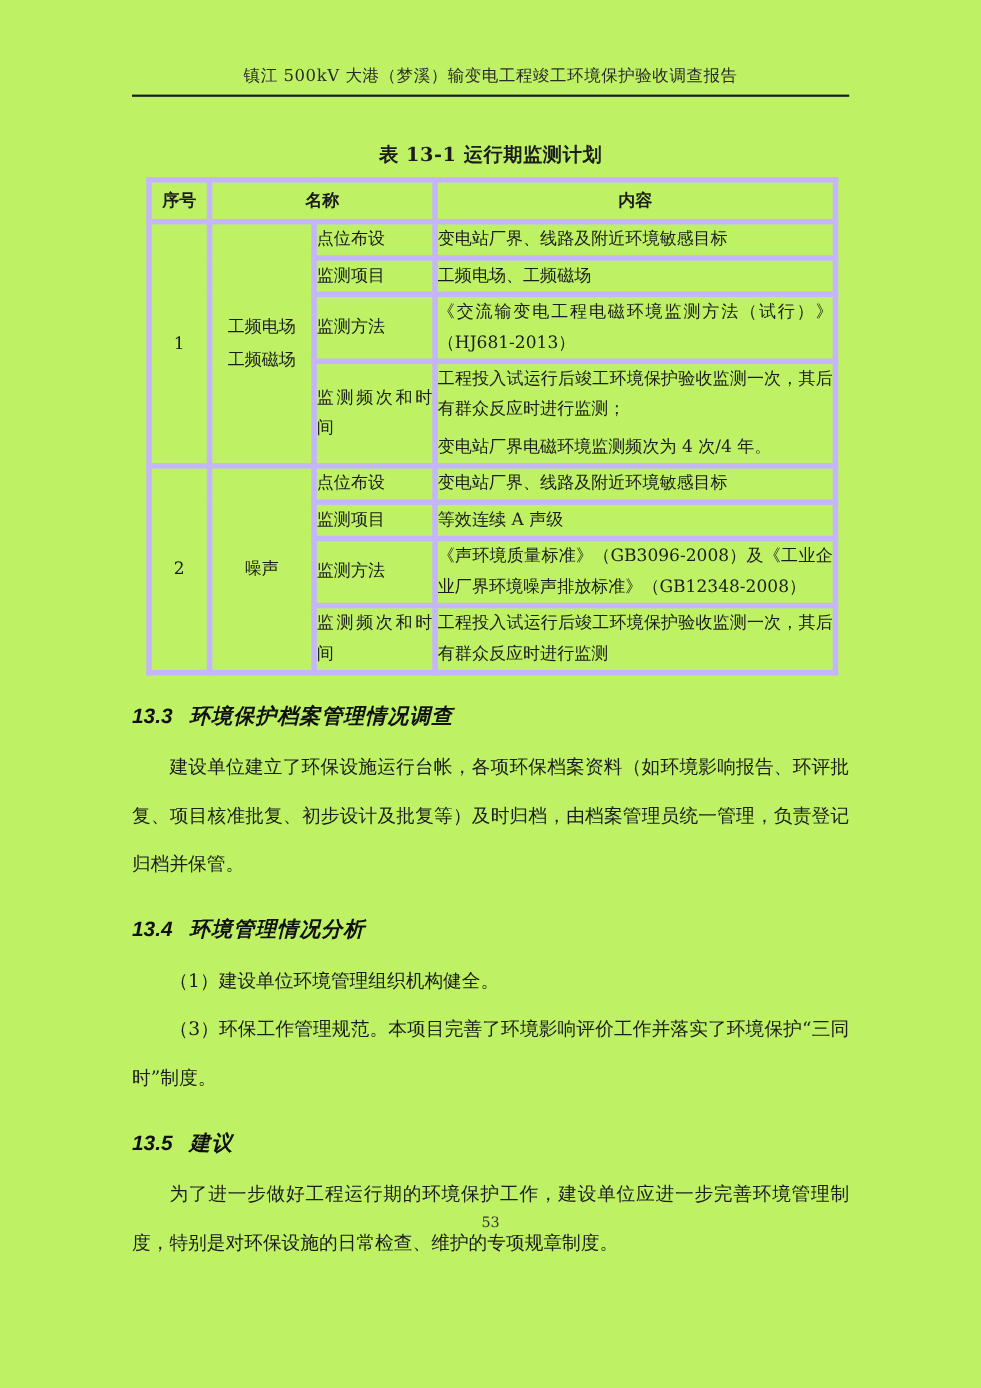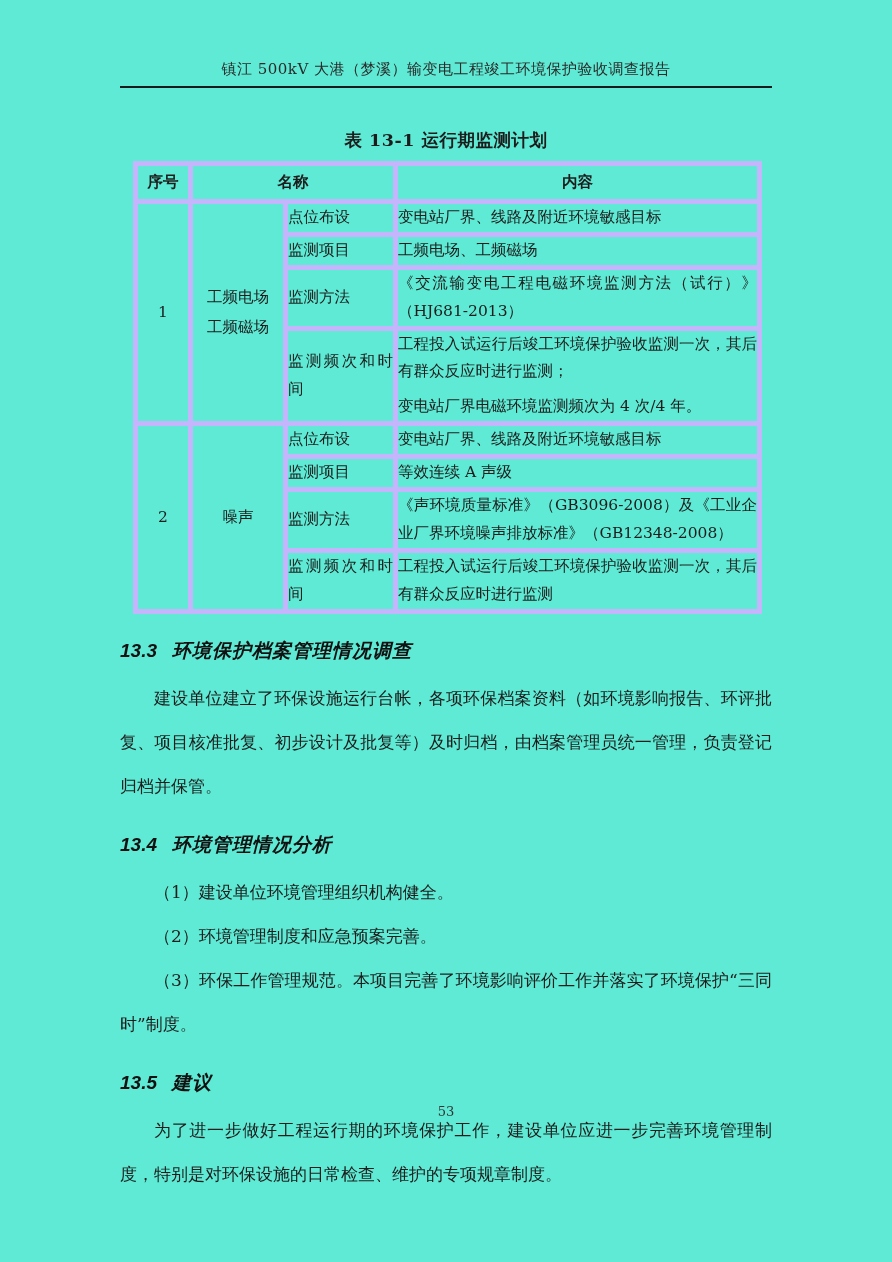--- a/index.html
+++ b/index.html
@@ -4,21 +4,21 @@
 <style>
   html, body {
     margin: 0;
     padding: 0;
     background: #ffffff;
   }
   .page {
     position: relative;
     width: 892px;
     height: 1262px;
-    background: #5eead4;
+    background: #bef264;
     font-family: "DejaVu Serif", "Liberation Serif", serif;
     color: #1c1c1c;
     overflow: hidden;
   }
   .content {
     position: absolute;
     left: 120px;
     top: 0;
     width: 652px;
   }
@@ -201,21 +201,20 @@
             </td>
           </tr>
         </tbody>
     </table>
 
     <div class="sections">
         <h2 class="sec-heading"><span class="sec-num">13.3</span><span>环境保护档案管理情况调查</span></h2>
         <p class="body-para">建设单位建立了环保设施运行台帐，各项环保档案资料（如环境影响报告、环评批复、项目核准批复、初步设计及批复等）及时归档，由档案管理员统一管理，负责登记归档并保管。</p>
         <h2 class="sec-heading"><span class="sec-num">13.4</span><span>环境管理情况分析</span></h2>
         <p class="body-para">（1）建设单位环境管理组织机构健全。</p>
-        <p class="body-para">（2）环境管理制度和应急预案完善。</p>
         <p class="body-para">（3）环保工作管理规范。本项目完善了环境影响评价工作并落实了环境保护“三同时”制度。</p>
         <h2 class="sec-heading"><span class="sec-num">13.5</span><span>建议</span></h2>
         <p class="body-para">为了进一步做好工程运行期的环境保护工作，建设单位应进一步完善环境管理制度，特别是对环保设施的日常检查、维护的专项规章制度。</p>
       </div>
 
   </div>
 
   <div class="page-number">53</div>
 
 </div>

